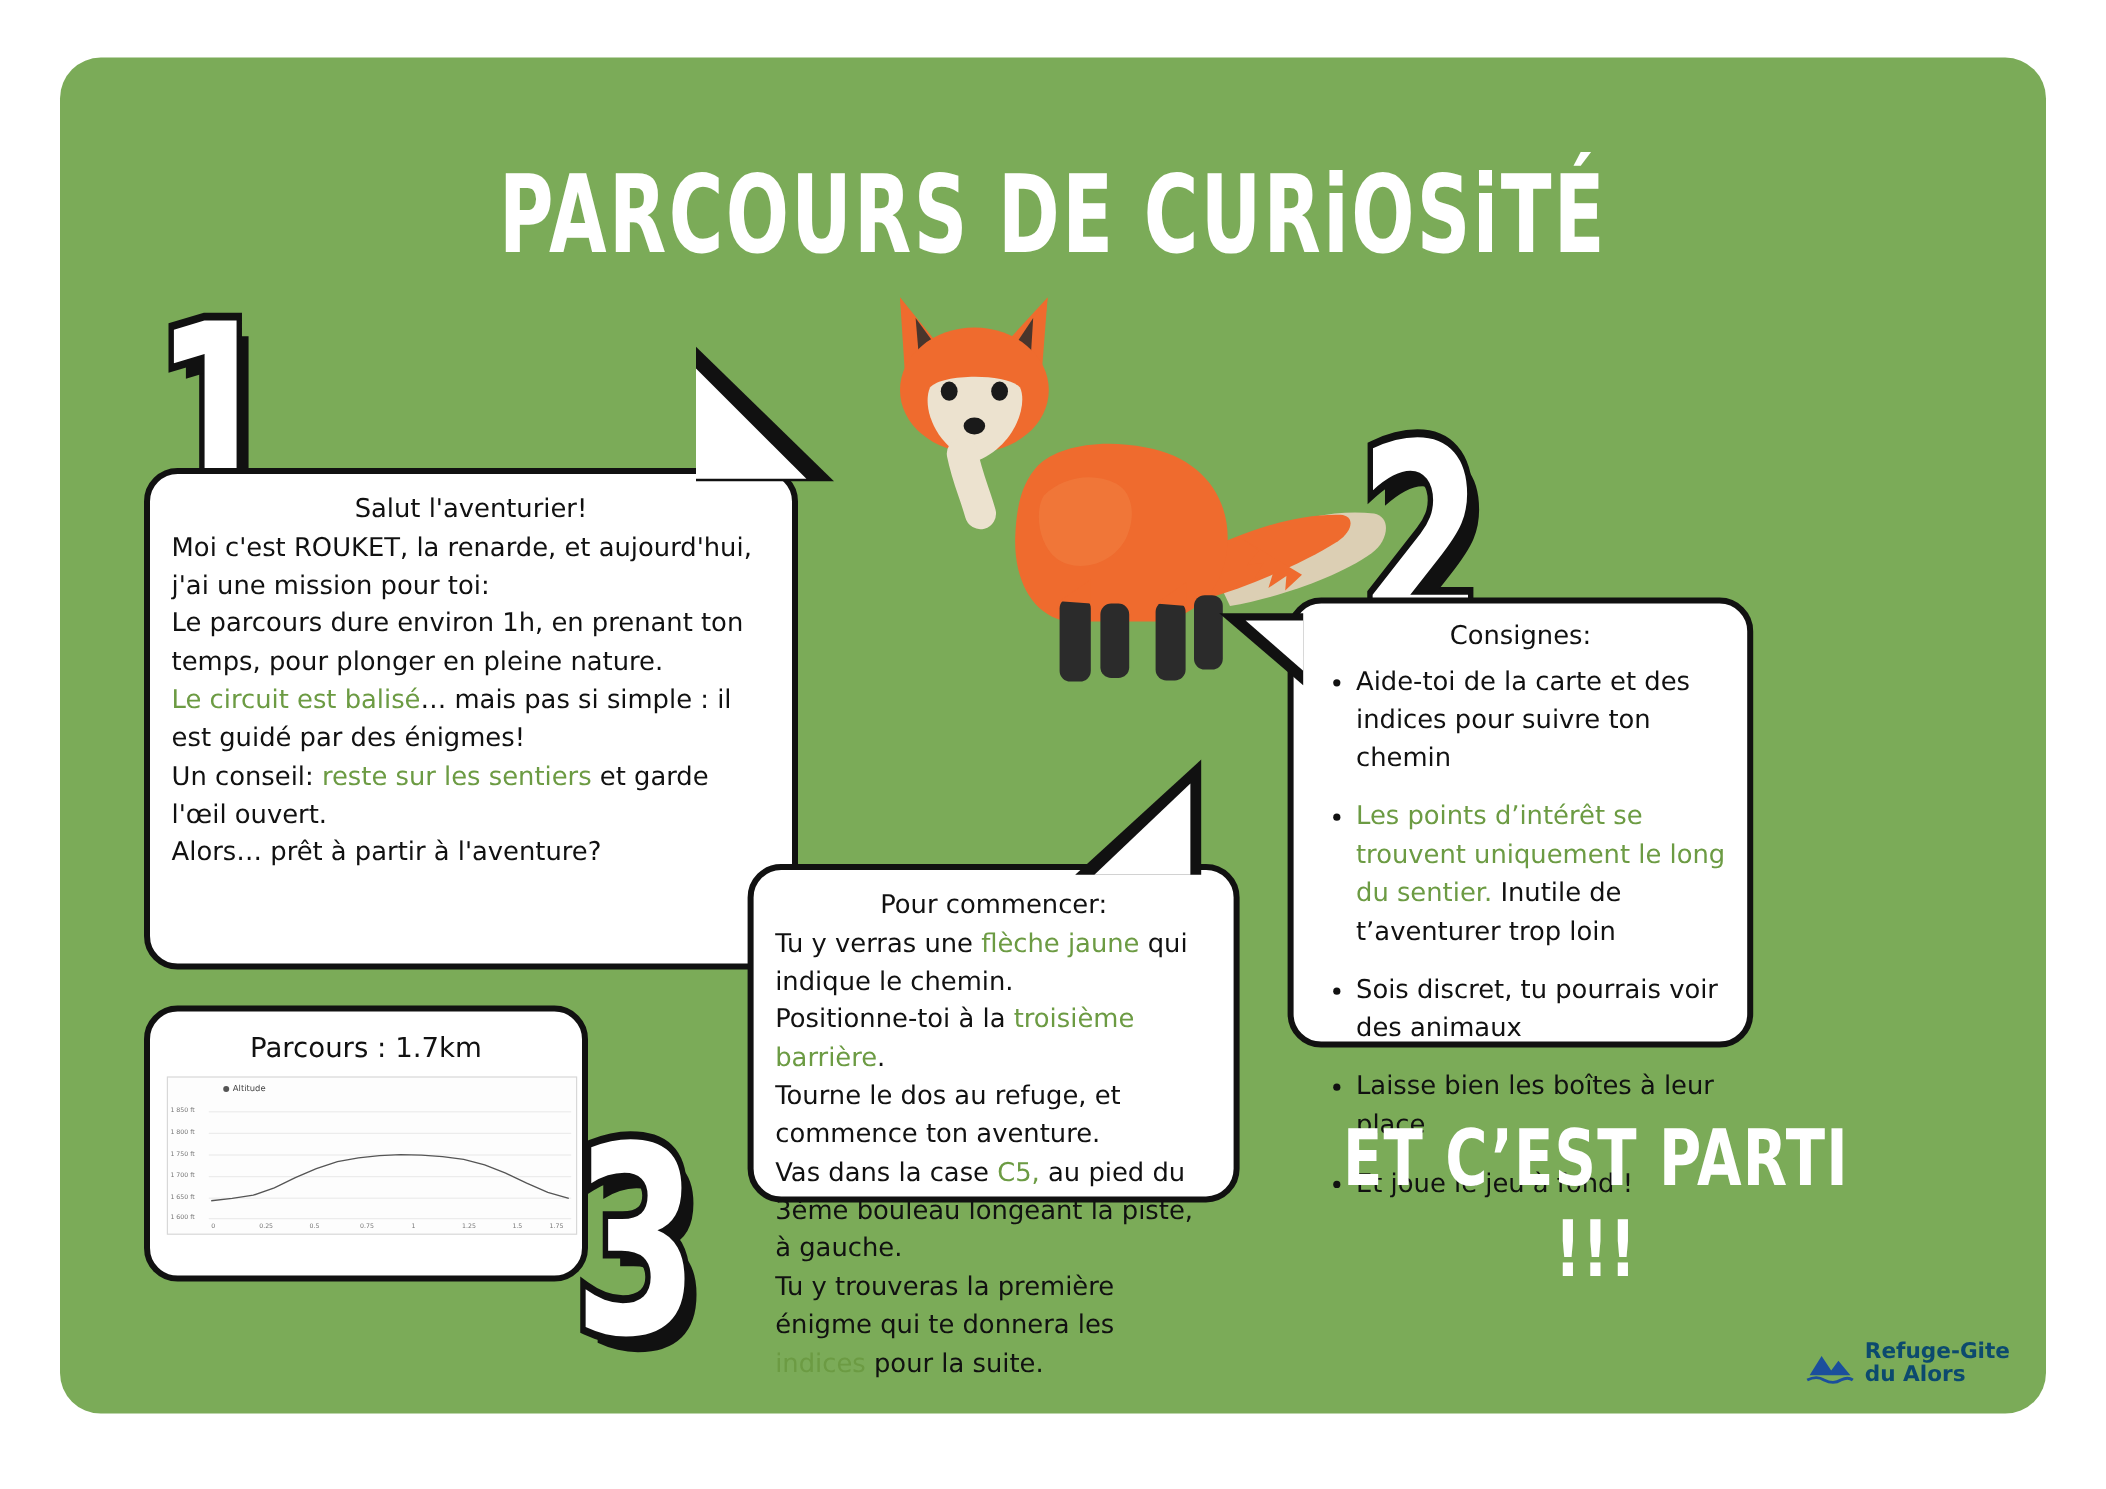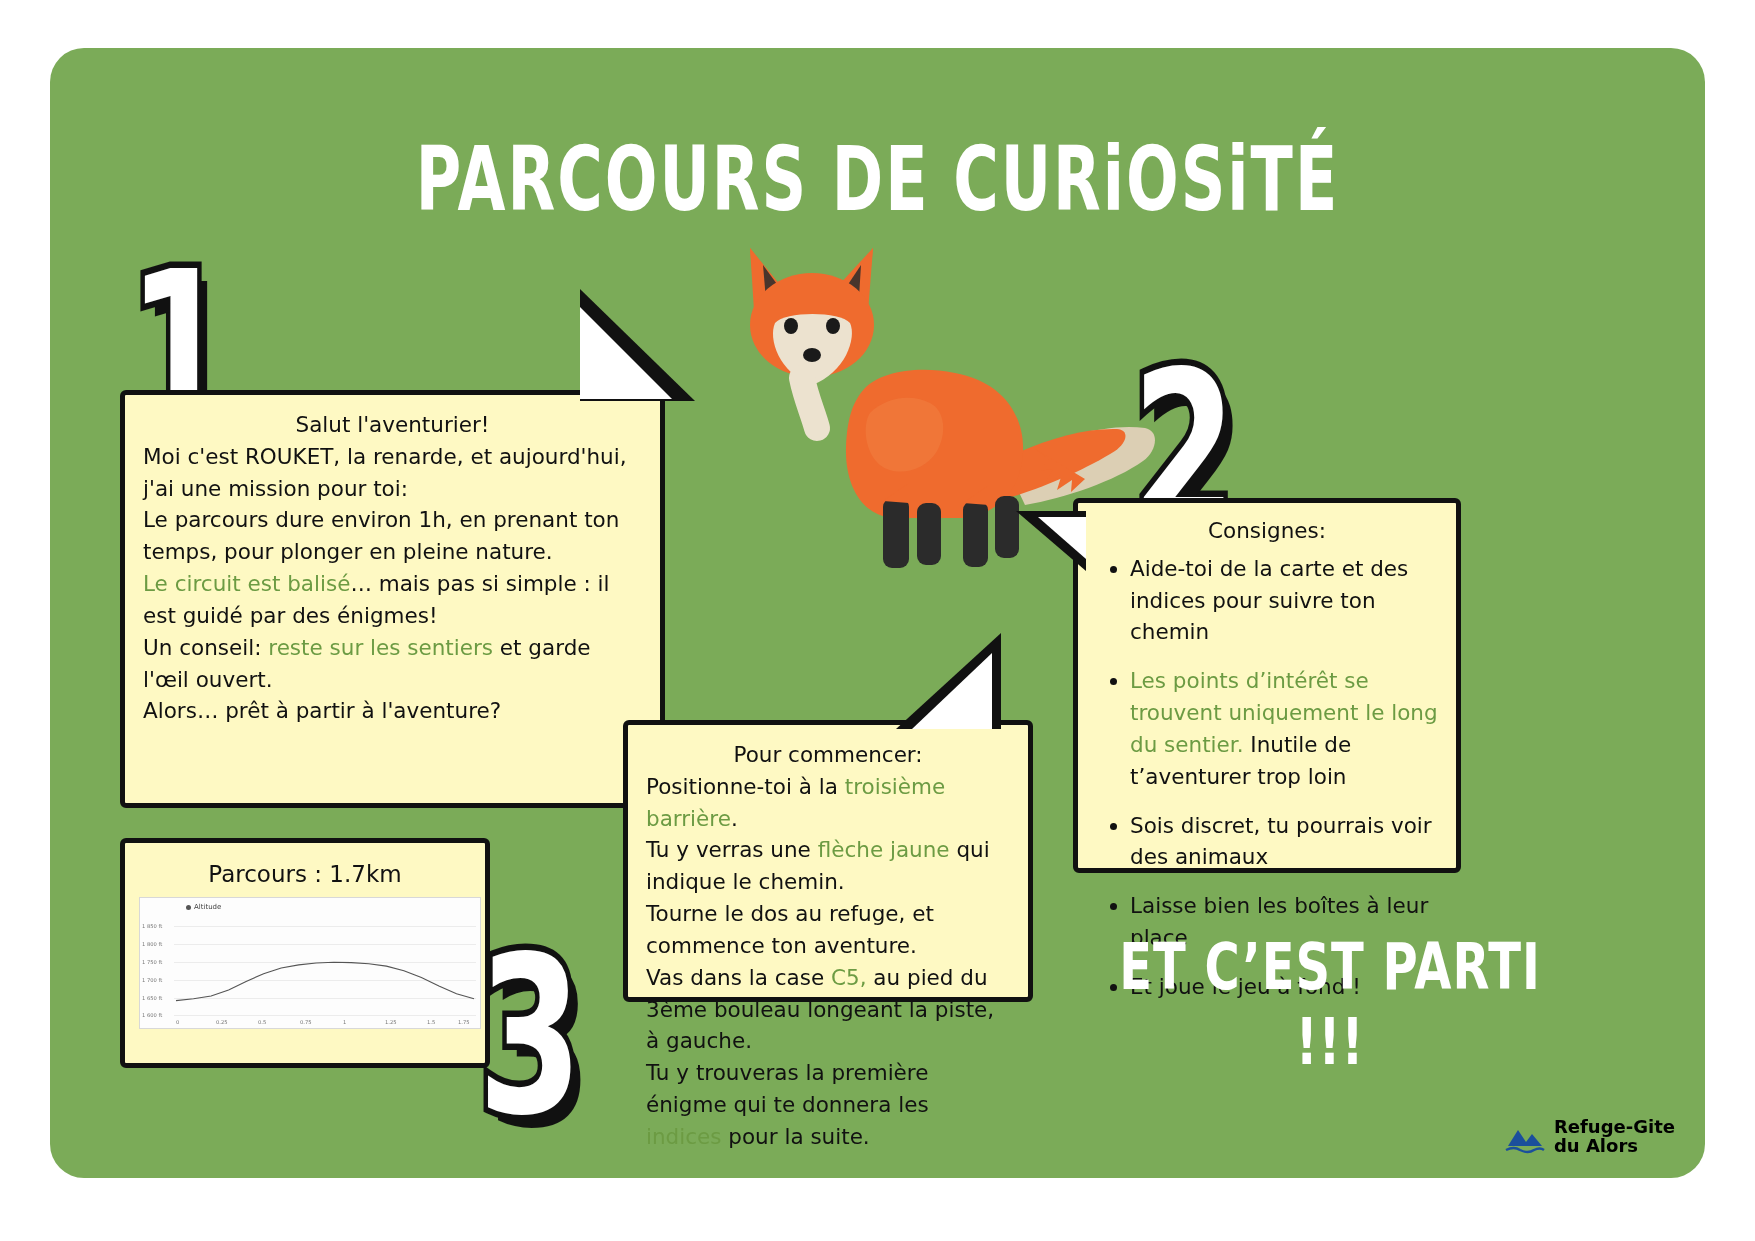--- a/index.html
+++ b/index.html
@@ -43,23 +43,23 @@
     transform:scaleY(1.45);
     transform-origin:top left;
     line-height:1;
   }
   #num1{left:78px;top:195px;}
   #num2{left:1082px;top:295px;}
   #num3{left:428px;top:880px;}
   
   .bubble{
     position:absolute;
-    background:#fef9c3;
+    background:#ffffff;
     border:5px solid #111;
-    border-radius:6px;
+    border-radius:28px;
     box-sizing:border-box;
     padding:14px 18px;
     font-size:21.5px;
     line-height:1.48;
     color:#111;
   }
   .bubble .center{text-align:center;}
   .green{color:#6c9b43;}
   
   #bubble1{left:70px;top:342px;width:545px;height:418px;}
@@ -149,21 +149,21 @@
     transform-origin:top center;
   }
   
   .fox{position:absolute;left:655px;top:165px;width:460px;height:370px;}
   
   .logo{
     position:absolute;right:30px;bottom:22px;
     display:flex;align-items:center;gap:8px;
   }
   .logo-text{
-    color:#000000;font-weight:bold;font-size:18px;line-height:1.05;text-align:left;
+    color:#0c4a6e;font-weight:bold;font-size:18px;line-height:1.05;text-align:left;
   }
 </style>
 </head>
 <body>
 
 <div class="poster">
 
   <div class="title">PARCOURS DE CURiOSiTÉ</div>
 
   <svg class="fox" viewBox="0 0 460 370">
@@ -226,22 +226,22 @@
       <li><span>Sois discret, tu pourrais voir des animaux</span></li>
       <li><span>Laisse bien les boîtes à leur place</span></li>
       <li><span>Et joue le jeu à fond !</span></li>
     </ul>
   </div>
 
   <div class="bubble" id="bubble3">
     <div class="tail3"></div>
     <div class="tail3b"></div>
     <div class="center">Pour commencer:</div>
+    <div><span>Tu y verras une </span><span class="green">flèche jaune</span><span> qui indique le chemin.</span></div>
     <div><span>Positionne-toi à la </span><span class="green">troisième barrière</span><span>.</span></div>
-    <div><span>Tu y verras une </span><span class="green">flèche jaune</span><span> qui indique le chemin.</span></div>
     <div>Tourne le dos au refuge, et commence ton aventure.</div>
     <div><span>Vas dans la case </span><span class="green">C5,</span><span> au pied du 3ème bouleau longeant la piste, à gauche.</span></div>
     <div><span>Tu y trouveras la première énigme qui te donnera les </span><span class="green">indices</span><span> pour la suite.</span></div>
   </div>
 
   <div class="bubble" id="bubble4">
     <div class="ptitle">Parcours : 1.7km</div>
     <div class="chartbox">
       <div class="chart-legend"><span class="dot"></span><span>Altitude</span></div>
       <div class="gridline" style="top:28px;"></div>

